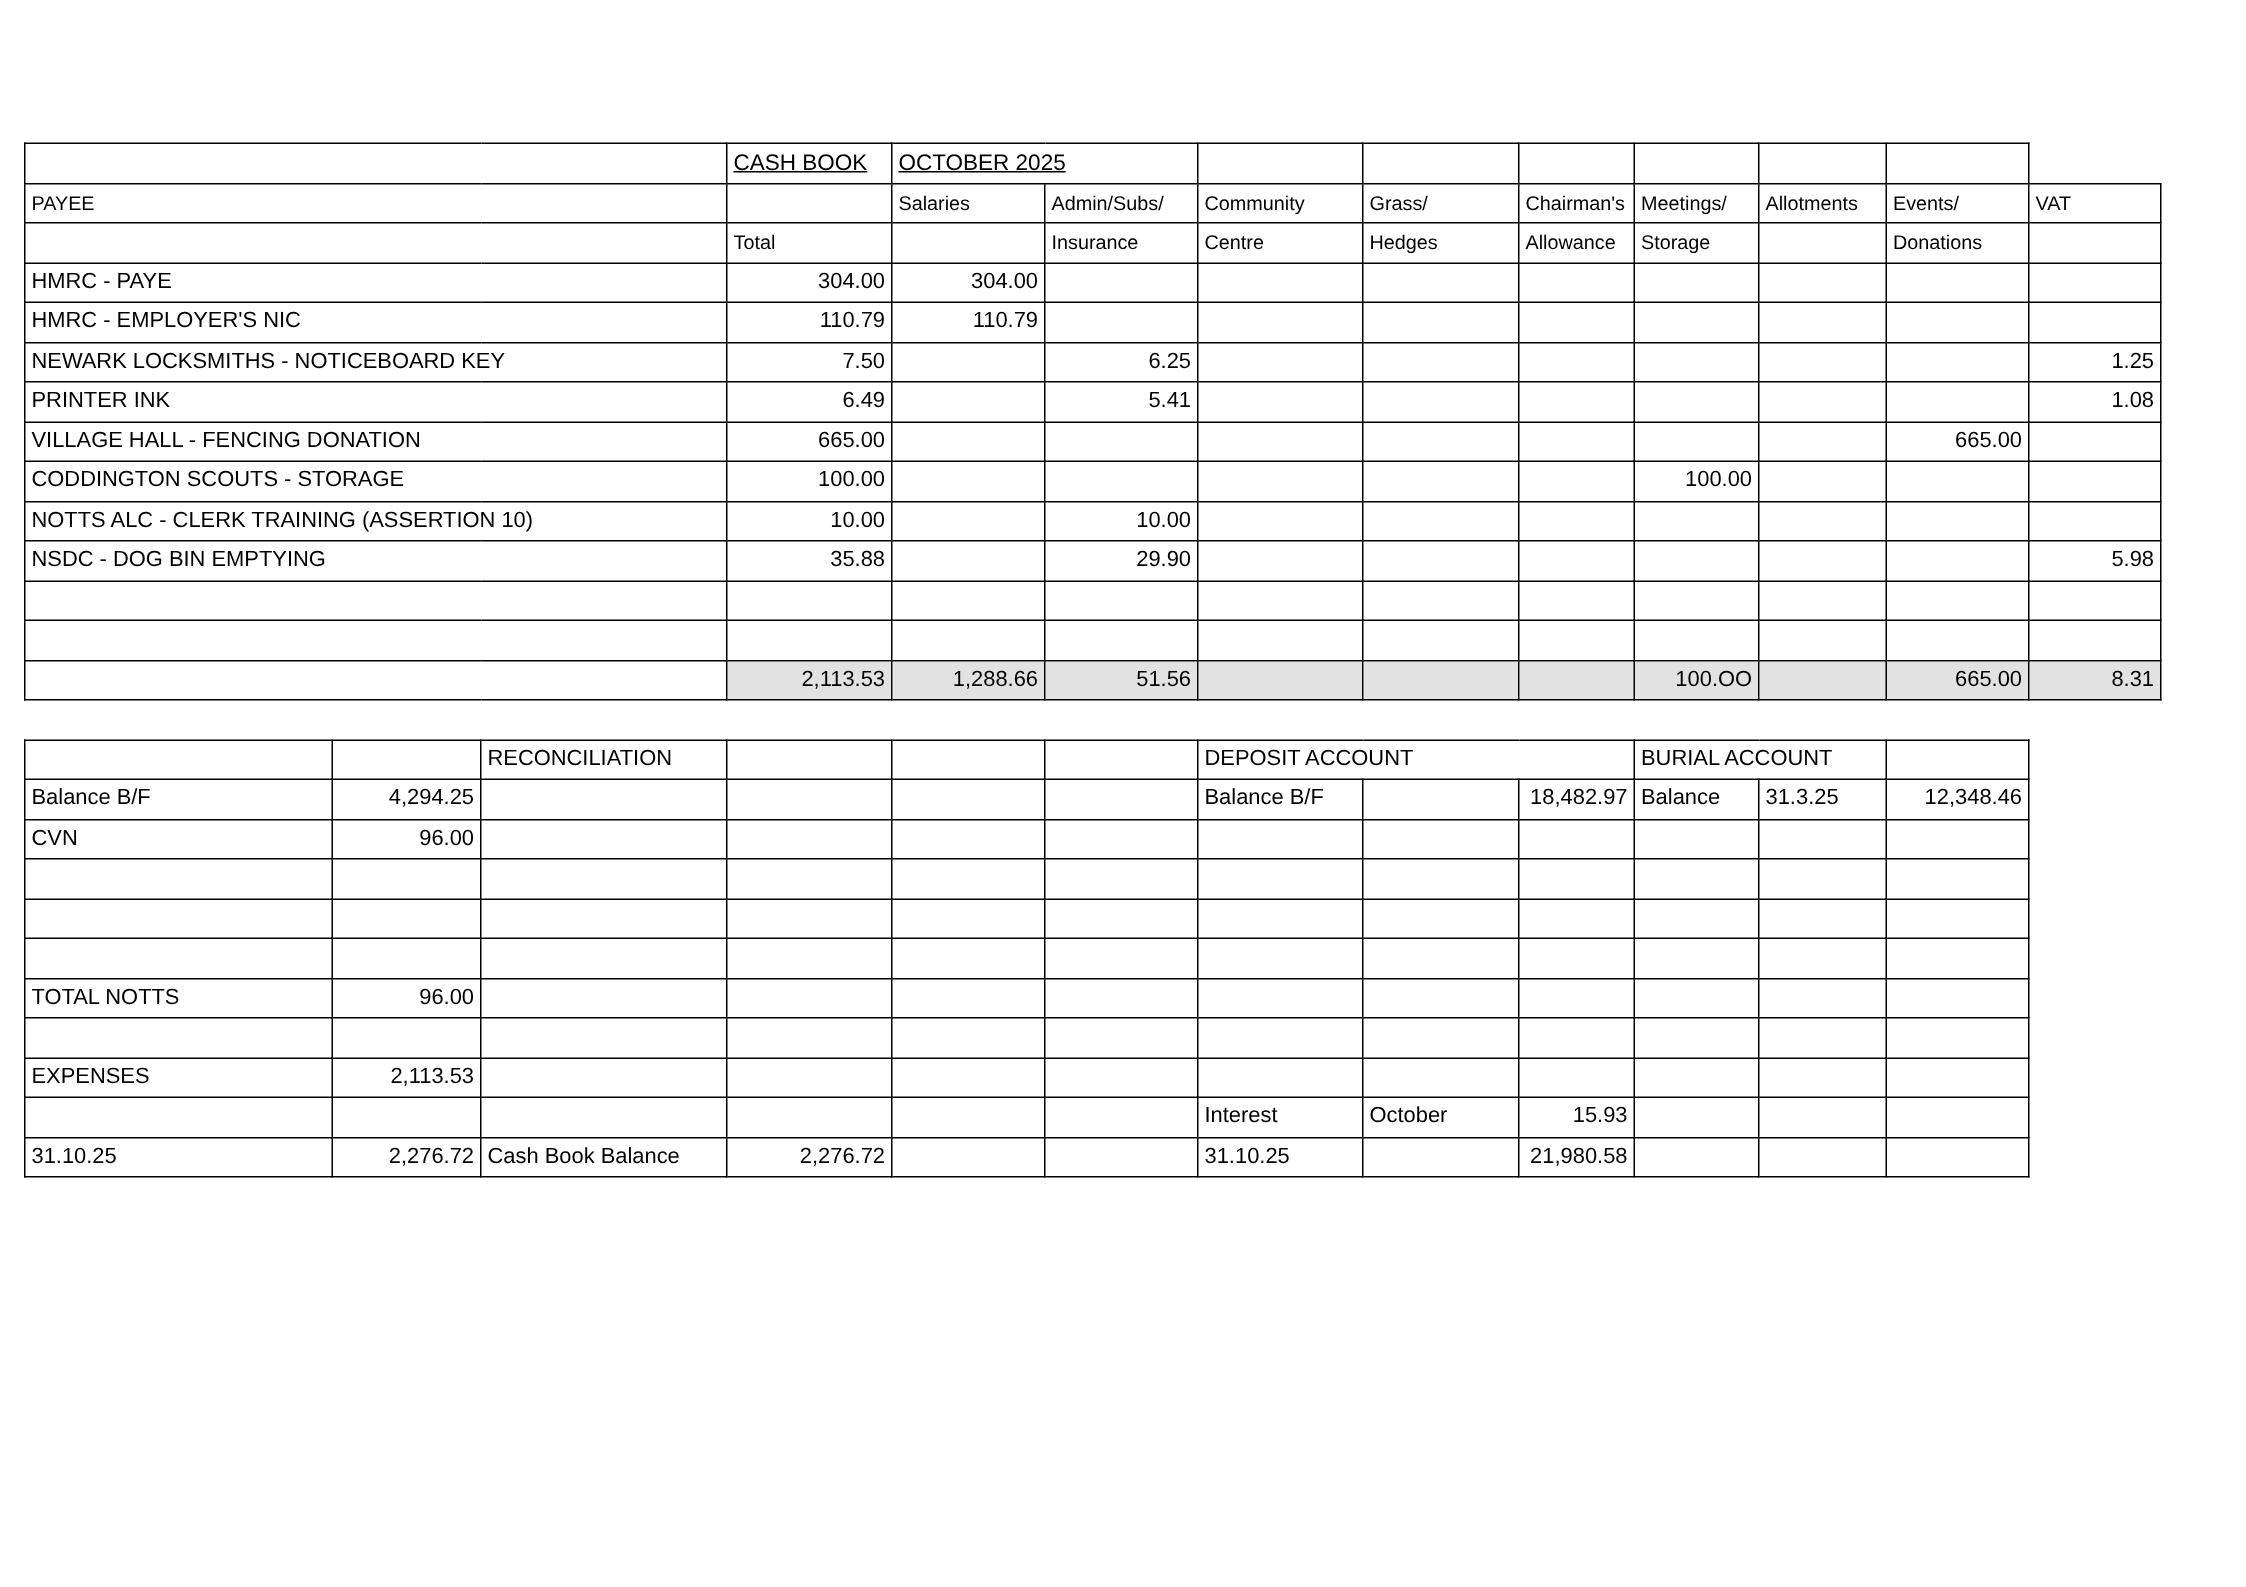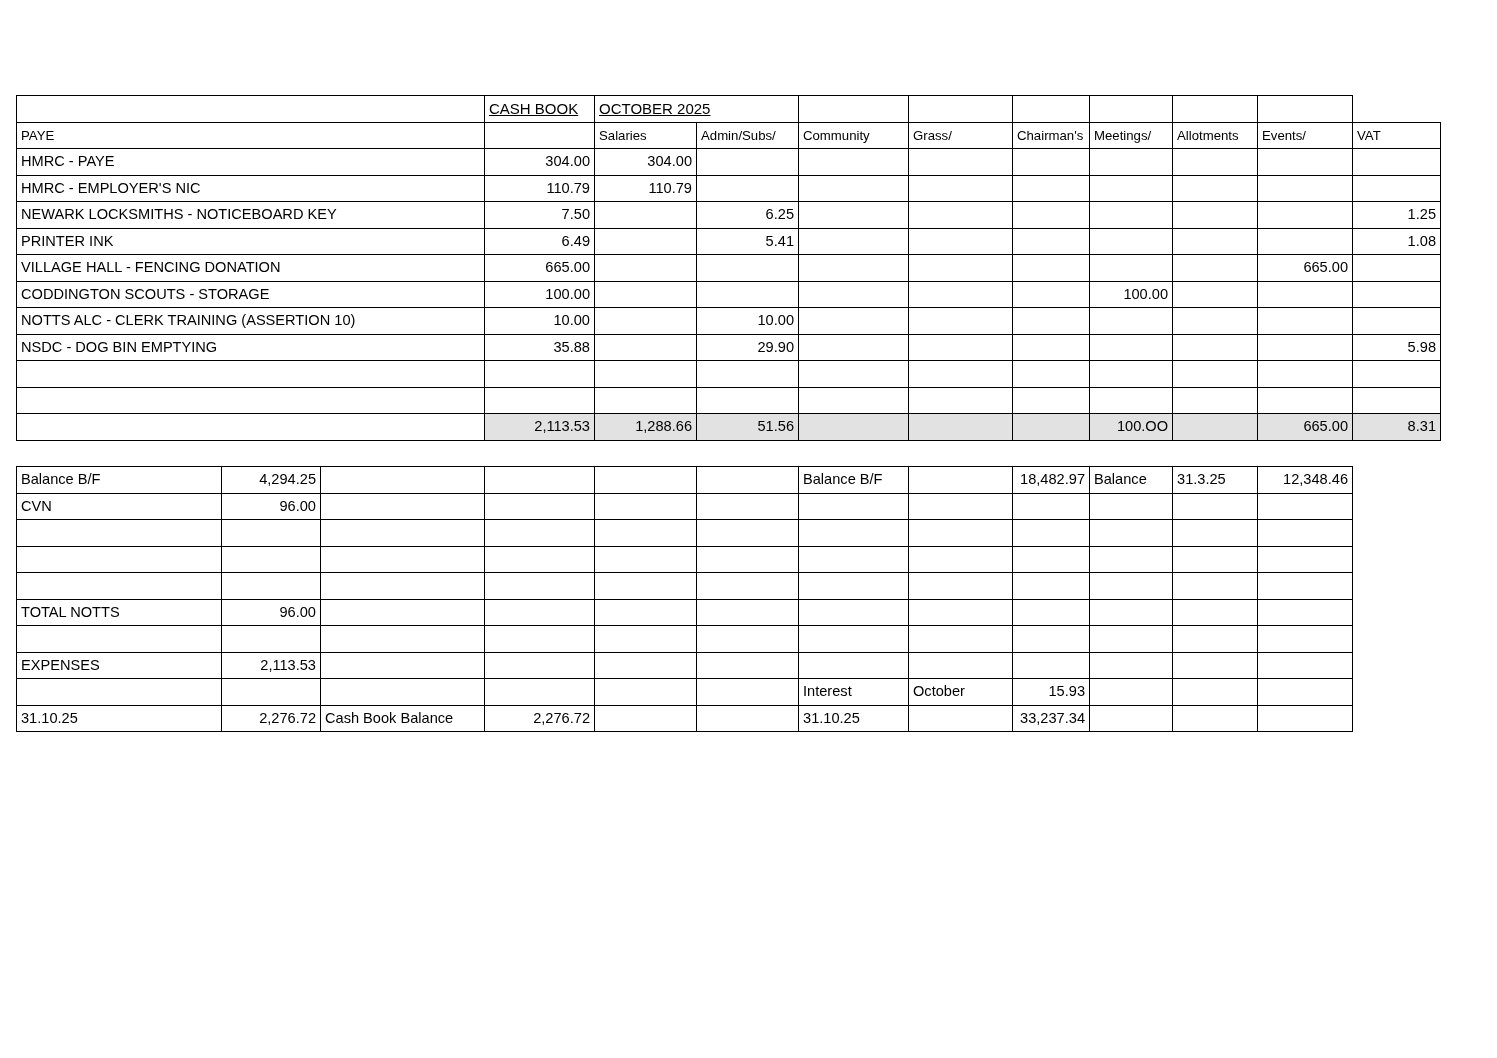--- a/index.html
+++ b/index.html
@@ -100,33 +100,46 @@
       <td colspan="2" class="txt title"><span class="ul">OCTOBER 2025</span></td>
       <td class="txt"></td>
       <td class="txt"></td>
       <td class="txt"></td>
       <td class="txt"></td>
       <td class="txt"></td>
       <td class="txt"></td>
     </tr>
 
     <tr>
-      <td colspan="3" class="txt hdr">PAYE</td>
+      <td colspan="3" class="txt hdr">PAYEE</td>
       <td class="txt hdr"></td>
       <td class="txt hdr">Salaries</td>
       <td class="txt hdr">Admin/Subs/</td>
       <td class="txt hdr">Community</td>
       <td class="txt hdr">Grass/</td>
       <td class="txt hdr">Chairman's</td>
       <td class="txt hdr">Meetings/</td>
       <td class="txt hdr">Allotments</td>
       <td class="txt hdr">Events/</td>
       <td class="txt hdr">VAT</td>
     </tr>
 
+    <tr>
+      <td colspan="3" class="txt hdr"></td>
+      <td class="txt hdr">Total</td>
+      <td class="txt hdr"></td>
+      <td class="txt hdr">Insurance</td>
+      <td class="txt hdr">Centre</td>
+      <td class="txt hdr">Hedges</td>
+      <td class="txt hdr">Allowance</td>
+      <td class="txt hdr">Storage</td>
+      <td class="txt hdr"></td>
+      <td class="txt hdr">Donations</td>
+      <td class="txt hdr"></td>
+    </tr>
 
     <tr>
       <td colspan="3" class="txt">HMRC - PAYE</td>
       <td class="num">304.00</td>
       <td class="num">304.00</td>
       <td class="num"></td>
       <td class="num"></td>
       <td class="num"></td>
       <td class="num"></td>
       <td class="num"></td>
@@ -274,20 +287,31 @@
       <td class="noborder"></td>
       <td class="noborder"></td>
       <td class="noborder"></td>
       <td class="noborder"></td>
       <td class="noborder"></td>
       <td class="noborder"></td>
       <td class="noborder"></td>
       <td class="noborder"></td>
     </tr>
 
+    <tr>
+      <td class="txt"></td>
+      <td class="txt"></td>
+      <td class="txt b">RECONCILIATION</td>
+      <td class="txt"></td>
+      <td class="txt"></td>
+      <td class="txt"></td>
+      <td colspan="3" class="txt b">DEPOSIT ACCOUNT</td>
+      <td colspan="2" class="txt b">BURIAL ACCOUNT</td>
+      <td class="txt"></td>
+    </tr>
 
     <tr>
       <td class="txt b">Balance B/F</td>
       <td class="num b">4,294.25</td>
       <td class="txt"></td>
       <td class="txt"></td>
       <td class="txt"></td>
       <td class="txt"></td>
       <td class="txt">Balance B/F</td>
       <td class="txt"></td>
@@ -417,21 +441,21 @@
 
     <tr>
       <td class="txt b">31.10.25</td>
       <td class="num b">2,276.72</td>
       <td class="txt b">Cash Book Balance</td>
       <td class="num b">2,276.72</td>
       <td class="txt"></td>
       <td class="txt"></td>
       <td class="txt b">31.10.25</td>
       <td class="txt"></td>
-      <td class="num b">33,237.34</td>
+      <td class="num b">21,980.58</td>
       <td class="txt"></td>
       <td class="txt"></td>
       <td class="txt"></td>
     </tr>
 
   </tbody>
     </table>
 </div>
 
 </body></html>

